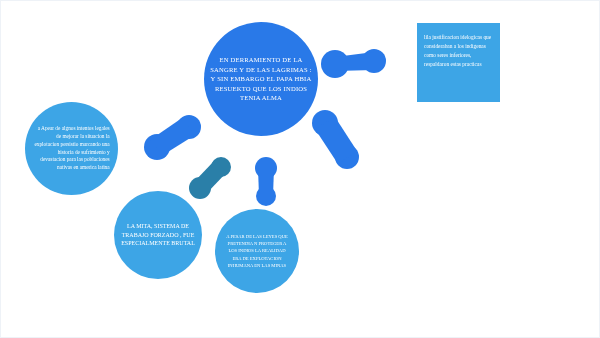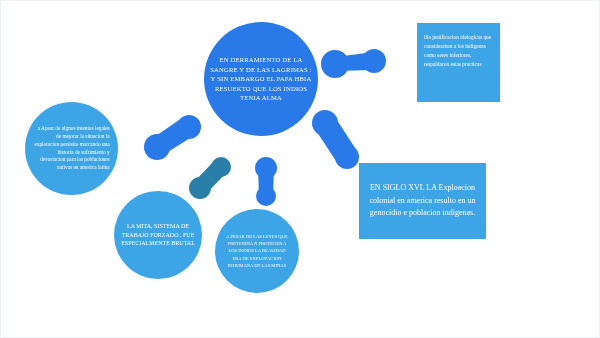--- a/index.html
+++ b/index.html
@@ -164,17 +164,14 @@
   </div>
 
   <div class="bubble bubble-leyes">
     <span class="txt">A PESAR DE LAS LEYES QUE PRETENDIA N PROTEGER A LOS INDIOS LA REALIDAD ERA DE EXPLOTACION INHUMANA EN LAS MINAS</span>
   </div>
 
   <div class="rect rect-ideologia">
     <span class="txt">lila justificacion idelogicas que consideraban a los indigenas como seres inferiores, respaldaron estas practicas</span>
   </div>
 
-  <div class="rect rect-siglo">
-    <span class="txt">EN SIGLO XVL LA Exploacion colonial en america resulto en un genocidio  e poblacion indigenas.</span>
-  </div>
 
 </div>
 
 </body></html>

